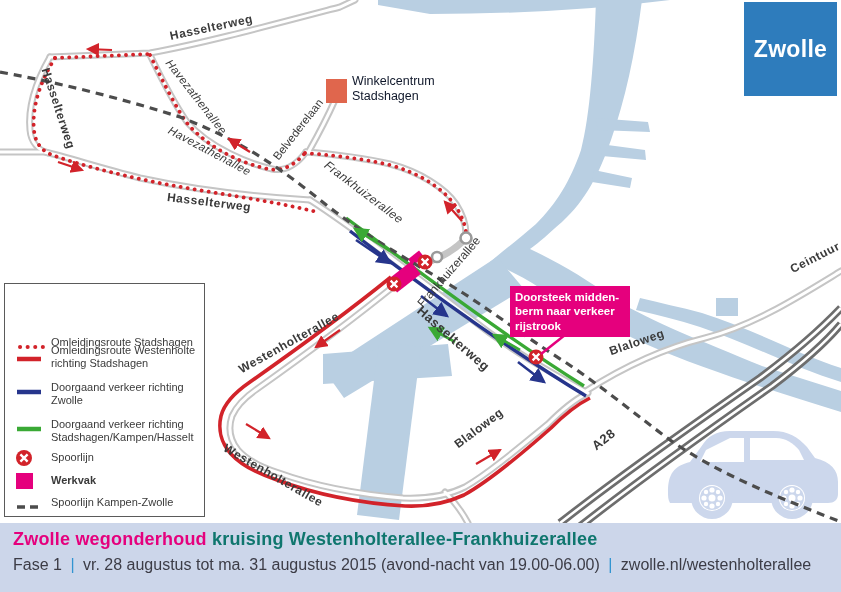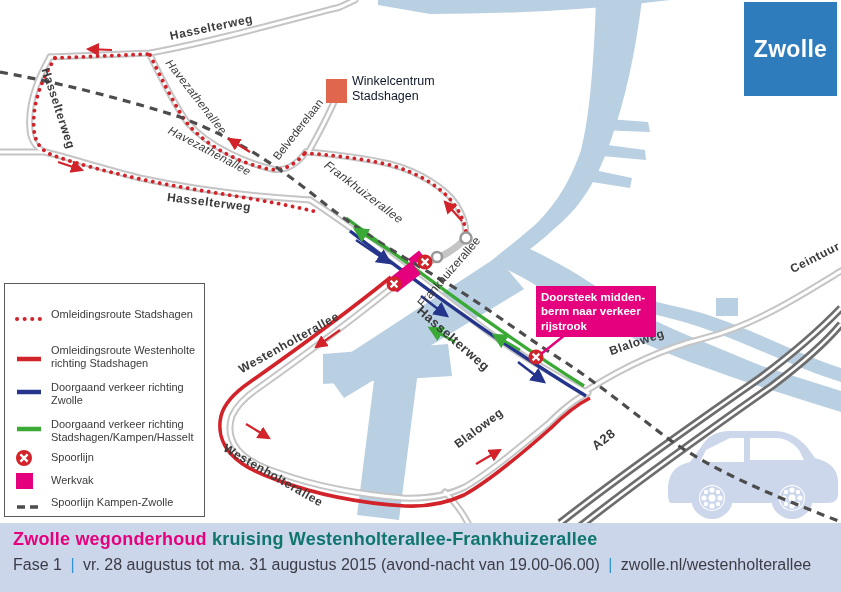--- a/index.html
+++ b/index.html
@@ -3,21 +3,21 @@
 <meta charset="utf-8">
 <style>
   html,body{margin:0;padding:0;background:#fff;}
   .stage{position:relative;width:841px;height:592px;overflow:hidden;background:#ffffff;
          font-family:"Liberation Sans",sans-serif;}
   svg.map{position:absolute;left:0;top:0;}
   .lbl{position:absolute;color:#3a3a3a;white-space:nowrap;font-size:12px;}
   .bold{font-weight:bold;letter-spacing:0.6px;}
   .it{font-style:italic;font-size:11.5px;letter-spacing:0.4px;}
   .poi{position:absolute;left:352px;top:74px;font-size:12.5px;color:#0f172a;line-height:1.18;}
-  .callout{position:absolute;left:536px;top:286px;width:110px;background:#e5007d;color:#fff;
+  .callout{position:absolute;left:510px;top:286px;width:110px;background:#e5007d;color:#fff;
            font-size:11.5px;font-weight:bold;line-height:1.25;padding:4px 5px;}
   .logo{position:absolute;left:744px;top:2px;width:93px;height:94px;background:#2e7cbc;
         display:flex;align-items:center;justify-content:center;}
   .logo span{color:#fff;font-weight:bold;font-size:23px;letter-spacing:0.3px;}
   .legend{position:absolute;left:4px;top:283px;width:199px;height:232px;background:#fff;
           border:1.5px solid #5a5a5a;}
   .lg-row{position:absolute;left:10px;display:flex;align-items:flex-start;}
   .lg-sym{width:36px;flex:0 0 36px;padding-top:1px;}
   .lg-txt{font-size:11px;color:#3a3a3a;line-height:1.2;}
   .lg-txt div:empty{display:none;}
@@ -237,21 +237,21 @@
     <div>berm naar verkeer</div>
     <div>rijstrook</div>
   </div>
 
   <div class="logo">
     <span>Zwolle</span>
   </div>
 
   <div class="legend">
 
-    <div class="lg-row" style="top:24px;">
+    <div class="lg-row" style="top:52px;text-align:center;">
       <span class="lg-sym">
         <svg width="30" height="8">
             <line x1="2" y1="4" x2="28" y2="4" stroke="#d2232a" stroke-width="4" stroke-linecap="round" stroke-dasharray="0.1 7.5"></line>
           </svg></span>
       <span class="lg-txt">
           <div>Omleidingsroute Stadshagen</div>
         </span>
     </div>
 
     <div class="lg-row" style="top:60px;align-items:center;">
@@ -291,21 +291,21 @@
       <span class="lg-sym">
         <svg width="20" height="18">
             <circle cx="9" cy="9" r="8" fill="#d2232a"></circle>
           <path d="M5.4,5.4 L12.6,12.6 M12.6,5.4 L5.4,12.6" stroke="#fff" stroke-width="2.4"></path>
           </svg></span>
       <span class="lg-txt" style="padding-top:3px;">
           <div>Spoorlijn</div>
         </span>
     </div>
 
-    <div class="lg-row" style="top:187px;">
+    <div class="lg-row" style="top:187px;font-weight:bold;">
       <span class="lg-sym">
         <svg width="20" height="18">
             <rect x="1" y="1" width="17" height="16" fill="#e5007d"></rect>
           </svg></span>
       <span class="lg-txt" style="padding-top:3px;">
           <div>Werkvak</div>
         </span>
     </div>
 
     <div class="lg-row" style="top:212px;">

